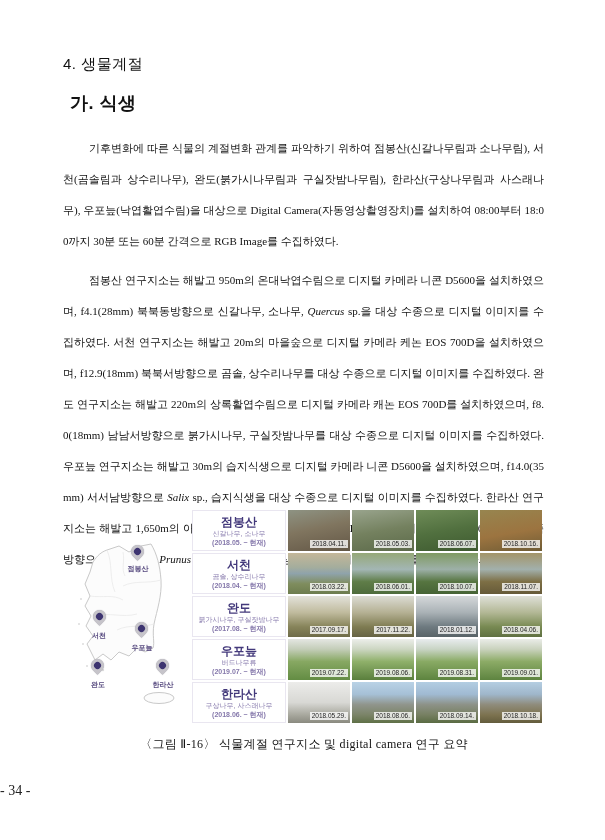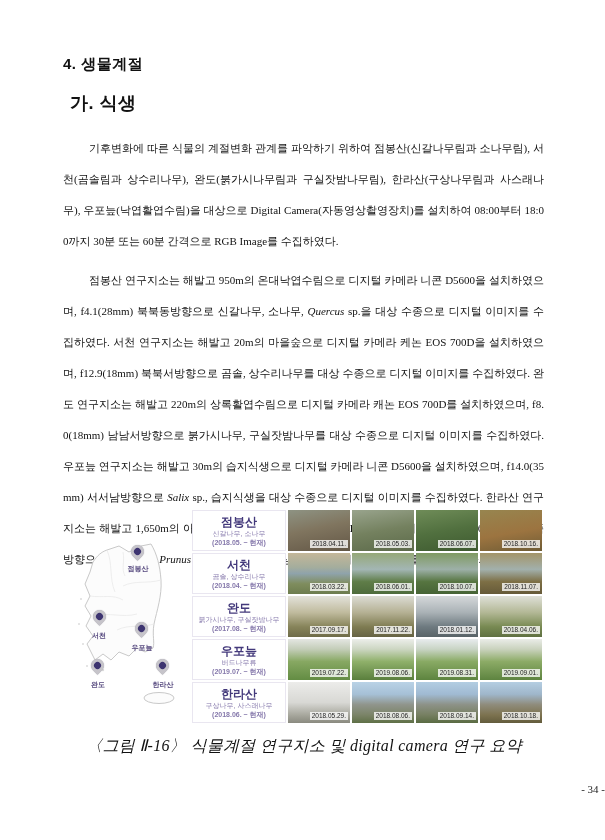--- a/index.html
+++ b/index.html
@@ -1,20 +1,20 @@
 <!DOCTYPE html>
 <html><head>
 <meta charset="utf-8">
 <style>
   html,body{margin:0;padding:0;}
   body{width:605px;height:840px;position:relative;background:#ffffff;
        font-family:"Liberation Serif",serif;color:#111;overflow:hidden;}
 
   .h1{position:absolute;left:63px;top:55px;margin:0;
-      font-family:"Liberation Sans",sans-serif;font-size:15px;font-weight:bold;letter-spacing:.5px;}
+      font-family:"Liberation Sans",sans-serif;font-size:15px;font-weight:normal;letter-spacing:.5px;}
   .h2{position:absolute;left:70px;top:91px;margin:0;
       font-family:"Liberation Sans",sans-serif;font-size:18px;font-weight:bold;letter-spacing:.5px;}
 
   .body-text{position:absolute;left:63px;top:133px;width:481px;}
   .para{margin:0 0 8px 0;font-size:11px;line-height:31px;text-align:justify;
         text-indent:26px;word-break:break-all;}
 
   
   .fig{position:absolute;left:63px;top:504px;width:482px;height:268px;margin:0;}
 
@@ -57,22 +57,22 @@
   .r4c1{background:linear-gradient(180deg,#e4e6e2 0%,#c3cdb8 25%,#87a862 55%,#638c43 100%);}
   .r4c2{background:linear-gradient(180deg,#eceeea 0%,#ccd6c2 25%,#8fb06a 55%,#5a7f3d 100%);}
   .r4c3{background:linear-gradient(180deg,#e8ecee 0%,#c8d4c4 25%,#89aa64 55%,#5d843f 100%);}
   .r4c4{background:linear-gradient(180deg,#eaece8 0%,#c9d2bd 25%,#8cab66 55%,#5e8440 100%);}
   .r5c1{background:linear-gradient(180deg,#ececea 0%,#d8d8d4 50%,#a8a89e 80%,#8a8a80 100%);}
   .r5c2{background:linear-gradient(180deg,#b9d2e6 0%,#a6c0d6 30%,#90958c 55%,#7b8468 80%,#5f7047 100%);}
   .r5c3{background:linear-gradient(180deg,#b2cde2 0%,#a0bad2 30%,#8d9288 55%,#778062 80%,#5a6b43 100%);}
   .r5c4{background:linear-gradient(180deg,#b5cee2 0%,#9fb6ca 30%,#8f8c7c 55%,#7d7350 80%,#635c3c 100%);}
 
   .caption{position:absolute;left:0;right:0;top:232px;text-align:center;
-           font-size:16px;color:#111;letter-spacing:.3px;font-style:italic;}
-  .pageno{position:absolute;left:0;right:0;top:783px;text-align:right;font-size:11px;color:#222;}
+           font-size:12px;color:#111;letter-spacing:.3px;}
+  .pageno{position:absolute;left:0;right:0;top:783px;text-align:left;font-size:14px;color:#222;}
 </style>
 </head>
 <body>
 
 <div class="page">
 
   <h1 class="h1">4. 생물계절</h1>
   <h2 class="h2">가. 식생</h2>
 
   <div class="body-text">

